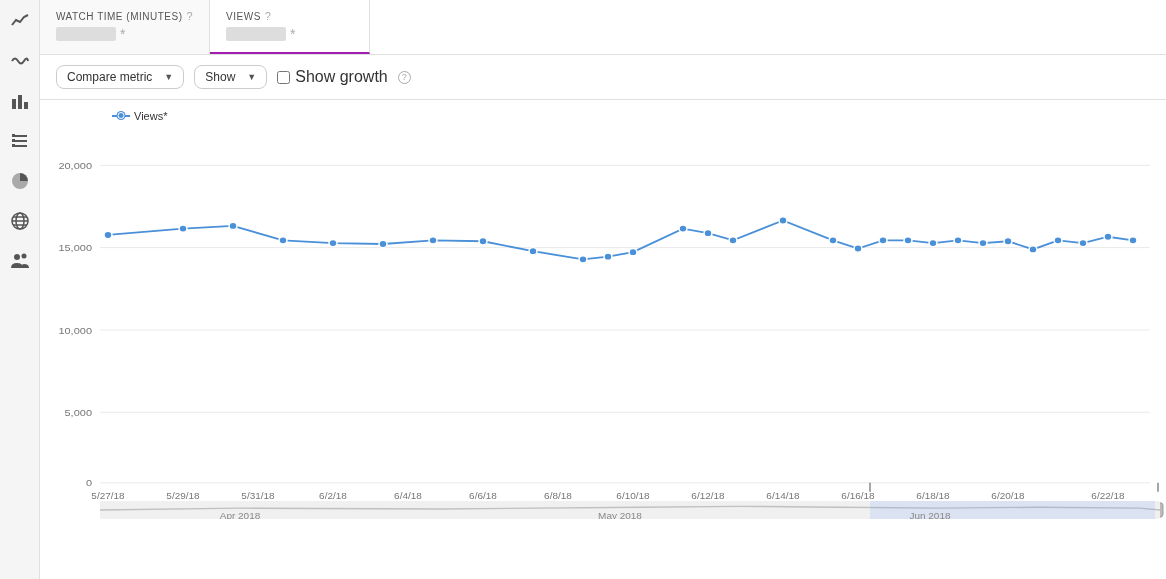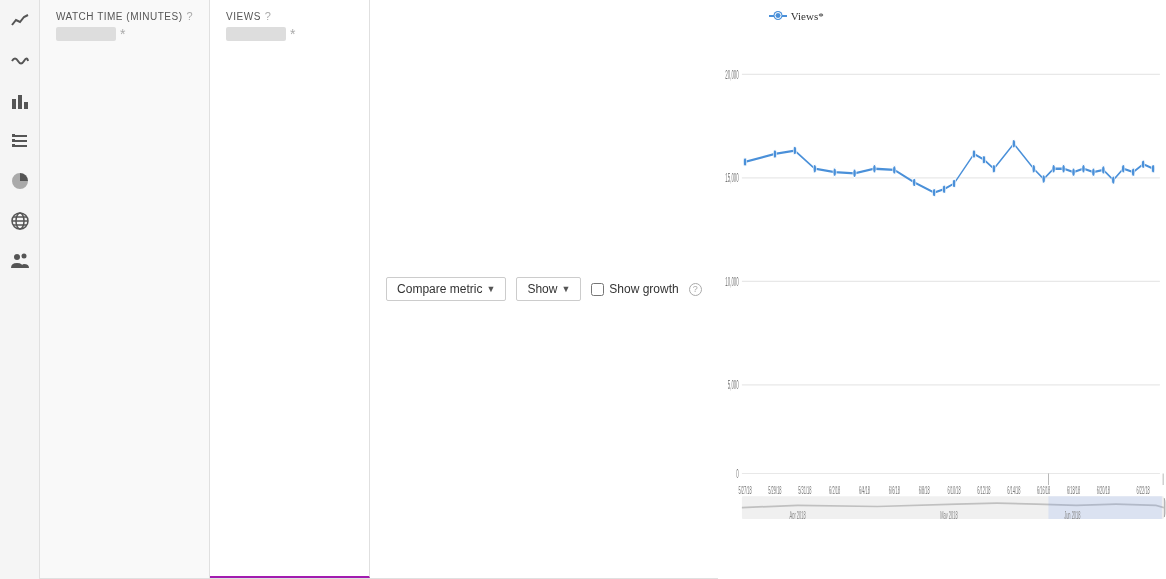--- a/index.html
+++ b/index.html
@@ -6,47 +6,47 @@
     body { font-family: Arial, sans-serif; font-size: 12px; background: #fff; color: #333; width: 1166px; height: 579px; overflow: hidden; }
 
     .main-container { display: flex; flex-direction: row; height: 100%; }
 
     
     .sidebar { width: 40px; background: #f5f5f5; border-right: 1px solid #e0e0e0; display: flex; flex-direction: column; align-items: center; padding-top: 10px; gap: 18px; }
     .sidebar-icon { width: 22px; height: 22px; display: flex; align-items: center; justify-content: center; cursor: pointer; color: #555; }
     .sidebar-icon svg { width: 20px; height: 20px; }
 
     
-    .content { flex: 1; display: flex; }
+    .content { flex: 1; display: flex; flex-direction: column; }
 
     
     .metric-tabs { display: flex; flex-direction: row; border-bottom: 1px solid #e0e0e0; }
     .metric-tab { padding: 10px 16px; min-width: 160px; cursor: pointer; border-right: 1px solid #e0e0e0; position: relative; }
     .metric-tab.active { background: #fff; border-bottom: 2px solid #a21caf; }
     .metric-tab.inactive { background: #f9f9f9; }
     .metric-tab-title { font-size: 10px; color: #555; text-transform: uppercase; letter-spacing: 0.5px; display: flex; align-items: center; gap: 4px; }
     .metric-tab-value { font-size: 18px; color: #aaa; margin-top: 4px; letter-spacing: 1px; display: flex; align-items: center; gap: 4px; }
     .metric-tab-value .asterisk { color: #aaa; font-size: 14px; }
     .value-box { width: 60px; height: 14px; background: #ddd; display: inline-block; border-radius: 2px; }
     .help-icon { color: #aaa; font-size: 11px; cursor: pointer; }
 
     
     .controls-bar { display: flex; align-items: center; gap: 10px; padding: 10px 16px; border-bottom: 1px solid #e0e0e0; }
-    .dropdown-btn { border: 1px solid #ccc; background: #fff; border-radius: 2px; padding: 4px 10px; font-size: 12px; cursor: pointer; display: flex; align-items: center; gap: 4px; color: #333; }
+    .dropdown-btn { border: 1px solid #ccc; background: #fff; border-radius: 8px; padding: 4px 10px; font-size: 12px; cursor: pointer; display: flex; align-items: center; gap: 12px; color: #333; }
     .dropdown-btn .arrow { font-size: 9px; color: #555; }
     .checkbox-container { display: flex; align-items: center; gap: 5px; cursor: pointer; }
     .checkbox-container input { margin: 0; }
-    .checkbox-label { font-size: 12px; color: #333; }
+    .checkbox-label { font-size: 16px; color: #333; }
     .help-icon-sm { color: #aaa; font-size: 11px; cursor: pointer; border: 1px solid #aaa; border-radius: 50%; width: 13px; height: 13px; display: inline-flex; align-items: center; justify-content: center; font-size: 9px; }
 
     
     .chart-area { flex: 1; position: relative; overflow: hidden; }
 
     
-    .chart-legend { position: absolute; top: 10px; left: 51px; display: flex; align-items: center; gap: 6px; font-size: 11px; color: #333; font-family: Liberation Serif, serif; }
+    .chart-legend { position: absolute; top: 10px; left: 72px; display: flex; align-items: center; gap: 6px; font-size: 11px; color: #333; }
   </style>
 </head>
 <body>
 
 <div class="main-container">
 
   <div class="sidebar">
     <div class="sidebar-icon">
       <svg viewBox="0 0 20 20" fill="none" stroke="#555" stroke-width="2">
         <polyline points="2,14 6,9 10,11 14,6 18,4"></polyline>

